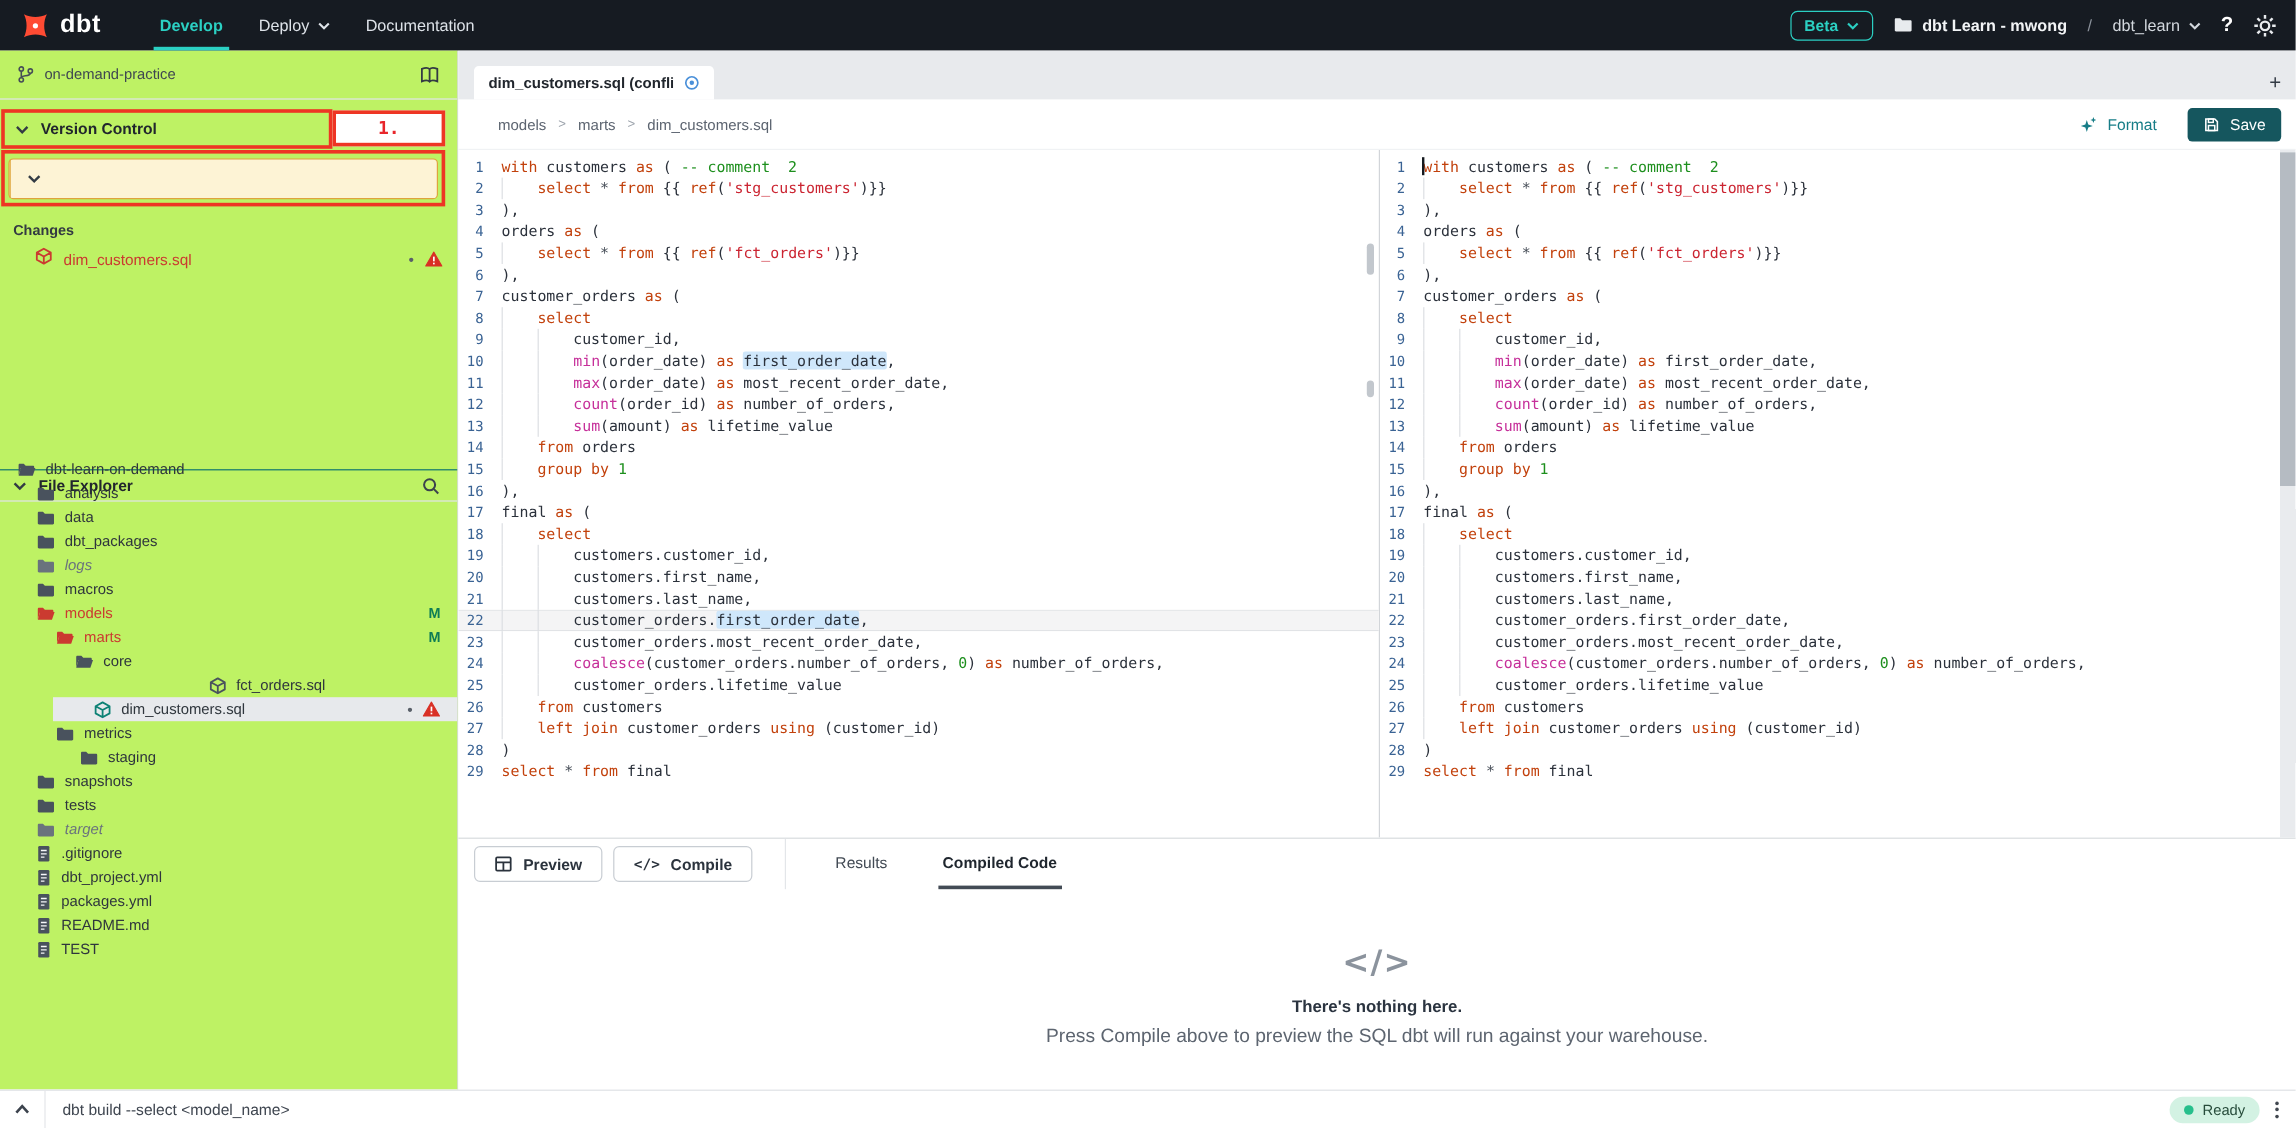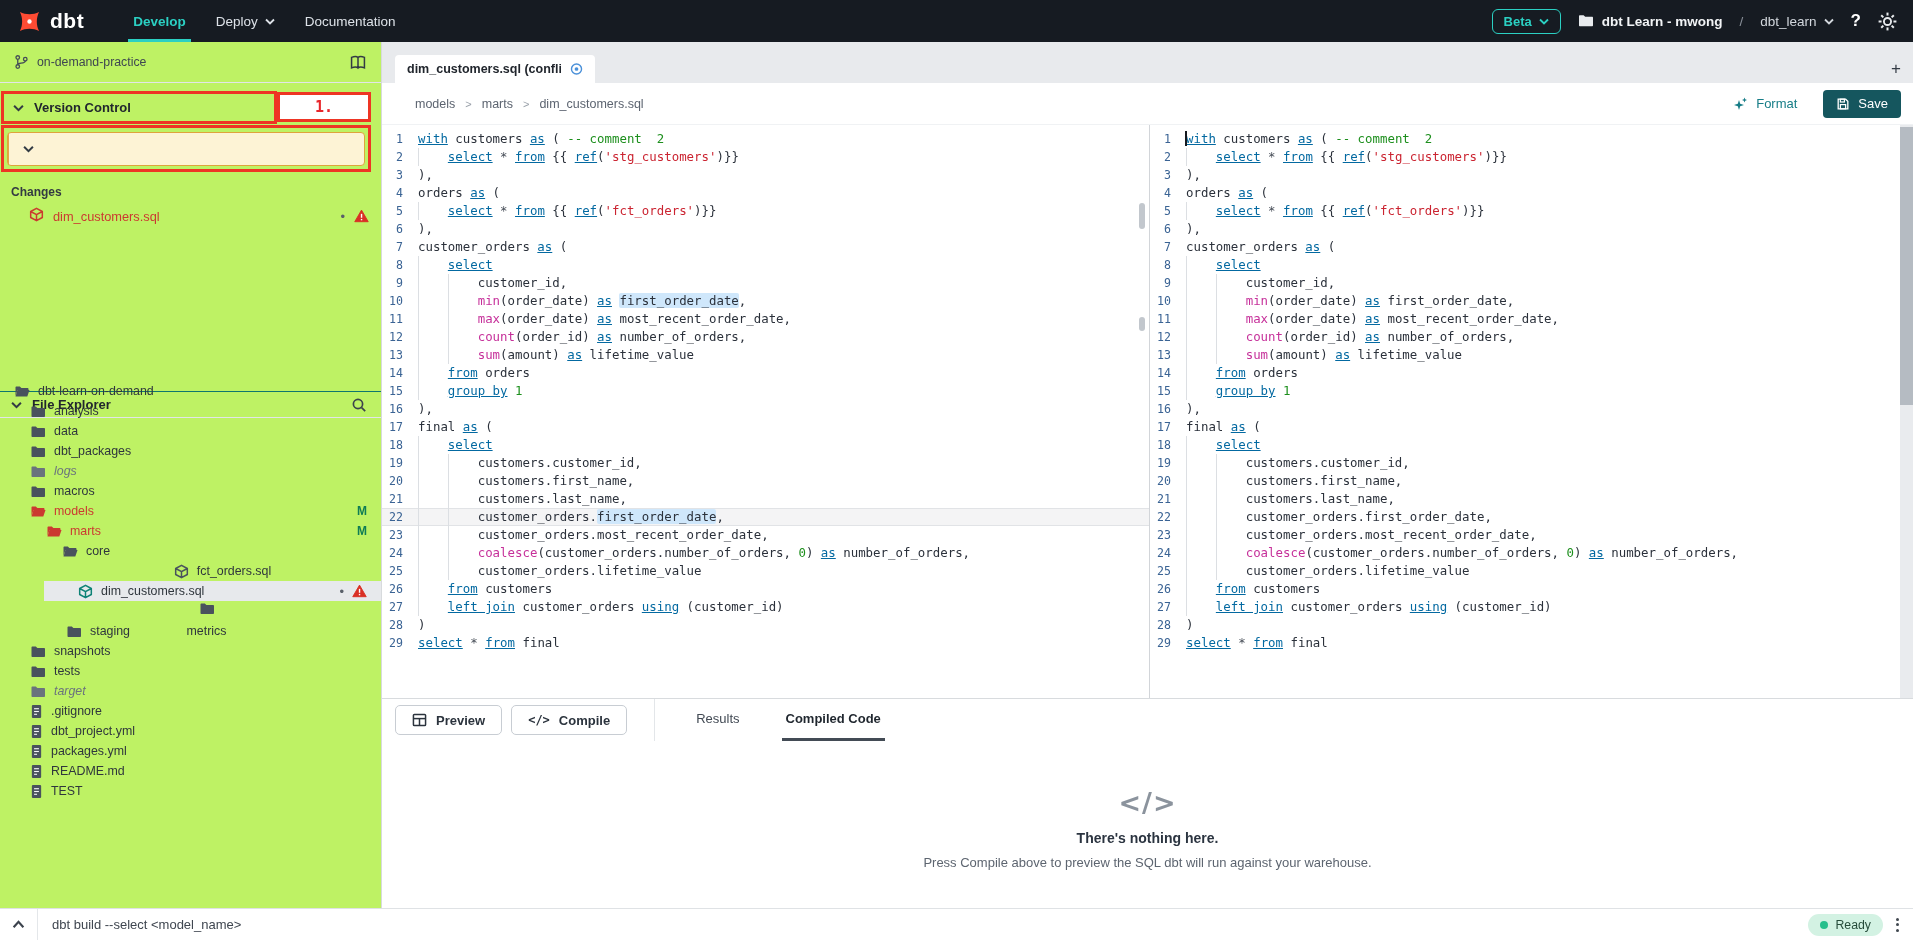--- a/index.html
+++ b/index.html
@@ -90,21 +90,21 @@
   #editors { position:absolute; left:0; top:83px; width:100%; height:573px; display:flex; }
   .pane { background:#fff; overflow:hidden; position:relative; padding-top:5px; }
   .pane-left { width:768px; border-right:1px solid #d2d5d9; }
   .pane-right { flex:1; }
   .cl { display:flex; line-height:18px; font-family:"DejaVu Sans Mono", monospace; font-size:12.4px; }
   .cl.active { background:#f4f4f5; box-shadow:inset 0 1px 0 #e1e3e6, inset 0 -1px 0 #e1e3e6; }
   .ln { flex:0 0 30px; text-align:right; padding-right:9px; color:#3a6394; font-size:11.6px; }
   .ct { position:relative; white-space:pre; flex:1; padding-left:6px; color:#2b313b; }
   .guide { position:absolute; top:0; bottom:0; width:1px; background:#dcdfe3; }
   .cursor { position:absolute; left:5px; top:1px; width:1.5px; height:15px; background:#15191f; }
-  .tk-k { color:#0369a1;text-decoration:underline; } .tk-f { color:#c6309a; } .tk-s { color:#cb2431; }
+  .tk-k { color:#c2410c; } .tk-f { color:#c6309a; } .tk-s { color:#cb2431; }
   .tk-c { color:#1d8f1d; } .tk-n { color:#1d8f1d; } .tk-o { color:#454c56; }
   .tk-p, .tk-h { color:#2b313b; }
   .tk-h.hl { background:#cfe7fb; border-radius:2px; }
   .mini-scroll-a { position:absolute; right:4px; top:78px; width:6px; height:26px; background:#c2c7cd; border-radius:3px; }
   .mini-scroll-b { position:absolute; right:4px; top:192px; width:6px; height:14px; background:#c2c7cd; border-radius:3px; }
   .big-scroll { position:absolute; right:0; top:0; bottom:0; width:13px; background:#e9ebee; }
   .big-thumb { position:absolute; right:0; top:2px; width:13px; height:278px; background:#b5bbc2; }
 
   
   #bottompanel { position:absolute; left:0; top:656px; width:100%; height:210px; background:#fff;
@@ -118,21 +118,21 @@
   .bp-sep { width:1px; height:42px; background:#e3e6e9; margin-left:27px; }
   .bp-tabs { display:flex; height:42px; margin-left:37px; gap:38px; }
   .bp-tab { display:flex; align-items:center; font-size:13px; color:#424a54; cursor:pointer;
     border-bottom:3px solid transparent; padding:0 4px; }
   .bp-tab.active { color:#1f262e; font-weight:bold; border-bottom-color:#434b55; }
   .compile-glyph { font-family:"DejaVu Sans Mono", monospace; font-weight:bold; font-size:12px; color:#2b333d; }
   .bp-empty { position:absolute; left:0; top:88px; width:100%; text-align:center; }
   .empty-icon { font-family:"DejaVu Sans", sans-serif; font-weight:bold; font-size:27px; color:#8b939d;
     letter-spacing:1px; }
   .empty-title { margin-top:12px; font-size:14px; font-weight:bold; color:#2b3440; }
-  .empty-sub { margin-top:9px; font-size:13px; color:#5d6570; }
+  .empty-sub { margin-top:9px; font-size:16px; color:#5d6570; }
 
   
   #statusbar { position:absolute; left:0; top:908px; width:1913px; height:32px; background:#fff;
     border-top:1px solid #dfe2e5; display:flex; align-items:center; }
   .sb-caret { margin-left:12px; cursor:pointer; display:flex; }
   .sb-div { width:1px; height:32px; background:#e4e7ea; margin-left:12px; }
   .sb-cmd { margin-left:14px; font-size:13px; color:#3f4650; }
   .ready-pill { margin-left:auto; background:#d3f2e3; border-radius:11px; height:22px;
     display:flex; align-items:center; gap:7px; padding:0 12px; }
   .ready-dot { width:8px; height:8px; border-radius:50%; background:#27bf8c; }
@@ -362,21 +362,21 @@
           <span class="mini-dot">•</span>
           <span style="display:flex;">
             <svg width="15" height="14" viewBox="0 0 16 15">
               <path d="M8 1.2 L15.2 13.6 H0.8 Z" fill="#d93025" stroke="#d93025" stroke-width="1" stroke-linejoin="round"></path>
               <rect x="7.3" y="5.2" width="1.5" height="4.2" fill="#fff"></rect>
               <rect x="7.3" y="10.6" width="1.5" height="1.5" fill="#fff"></rect>
             </svg>
           </span>
         </span>
       </div>
-      <div class="tree-row" style="padding-left: 46px; flex-direction: column;">
+      <div class="tree-row" style="padding-left: 46px;">
         <span style="display: flex;">
           <svg width="16" height="15" viewBox="0 0 16 15">
             <path d="M1.5 3.5c0-.55.45-1 1-1h3.3l1.6 1.6h6.6c.55 0 1 .45 1 1v6.9c0 .55-.45 1-1 1h-11.5c-.55 0-1-.45-1-1z" fill="#49525d"></path>
           </svg>
         </span>
         <span class="lbl">metrics</span>
       </div>
       <div class="tree-row" style="padding-left: 66px;">
         <span style="display: flex;">
           <svg width="16" height="15" viewBox="0 0 16 15">

